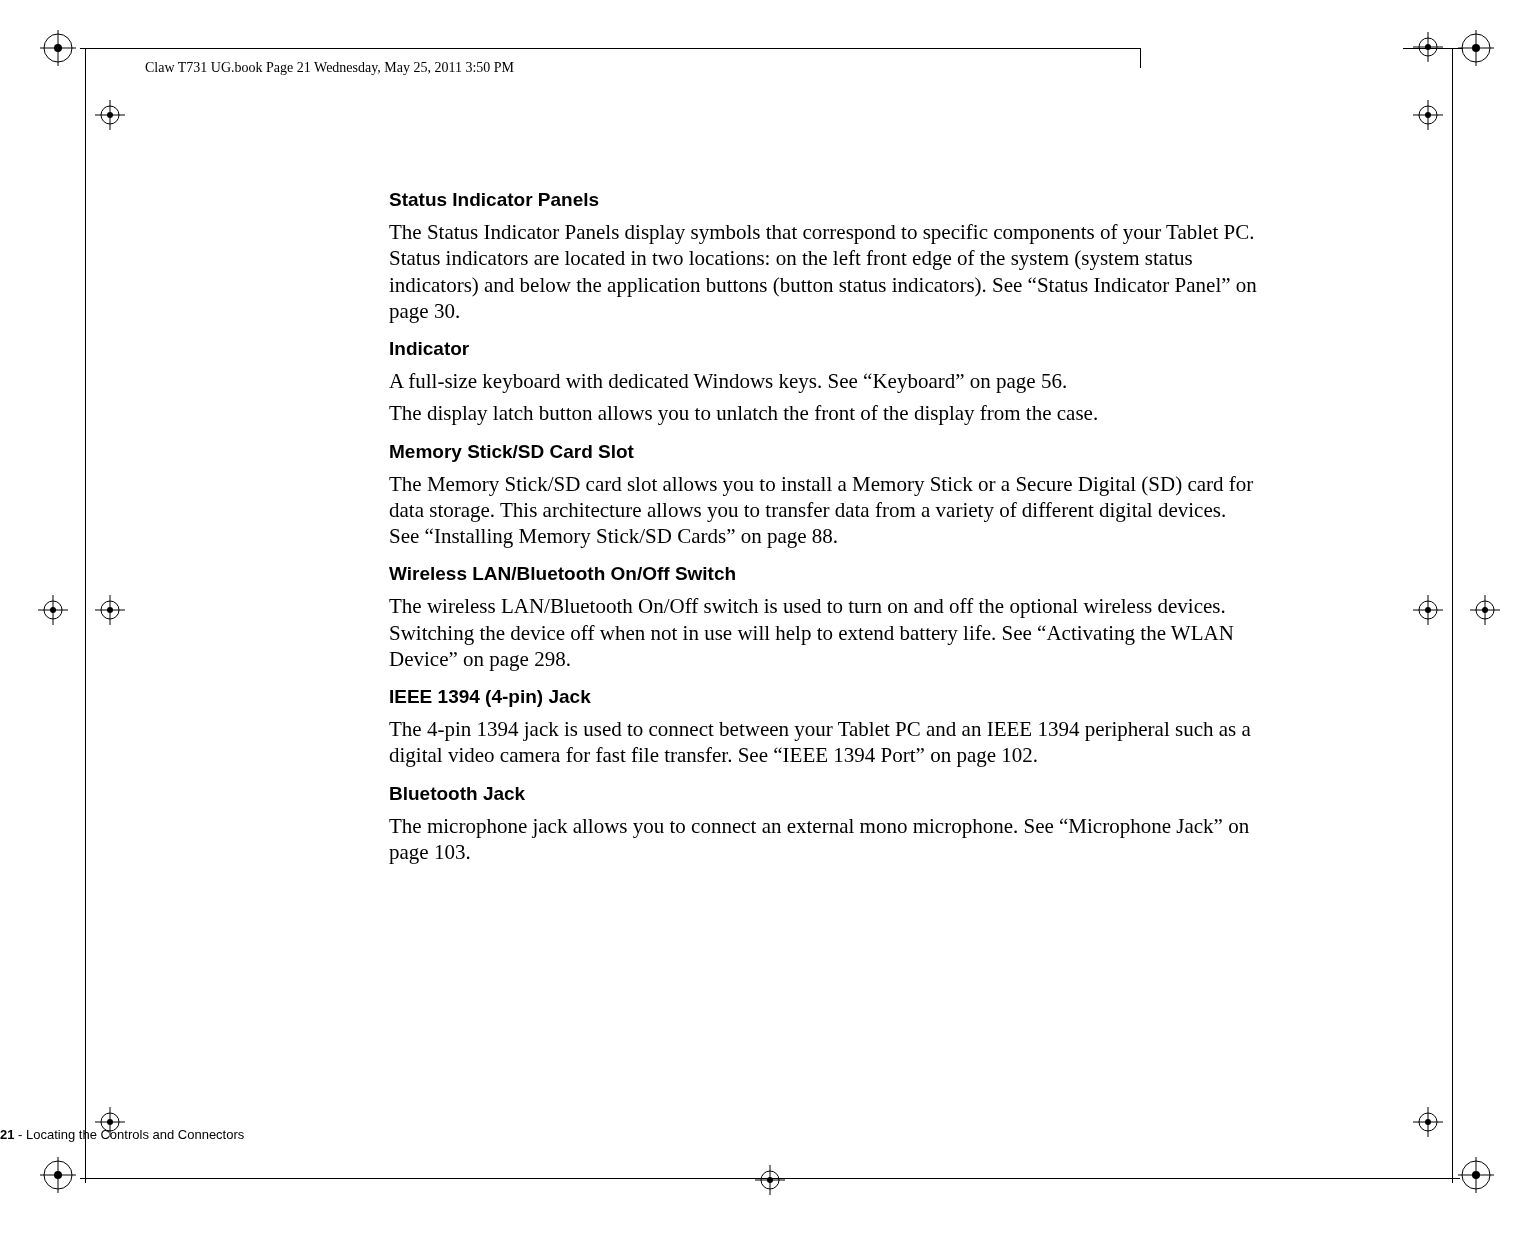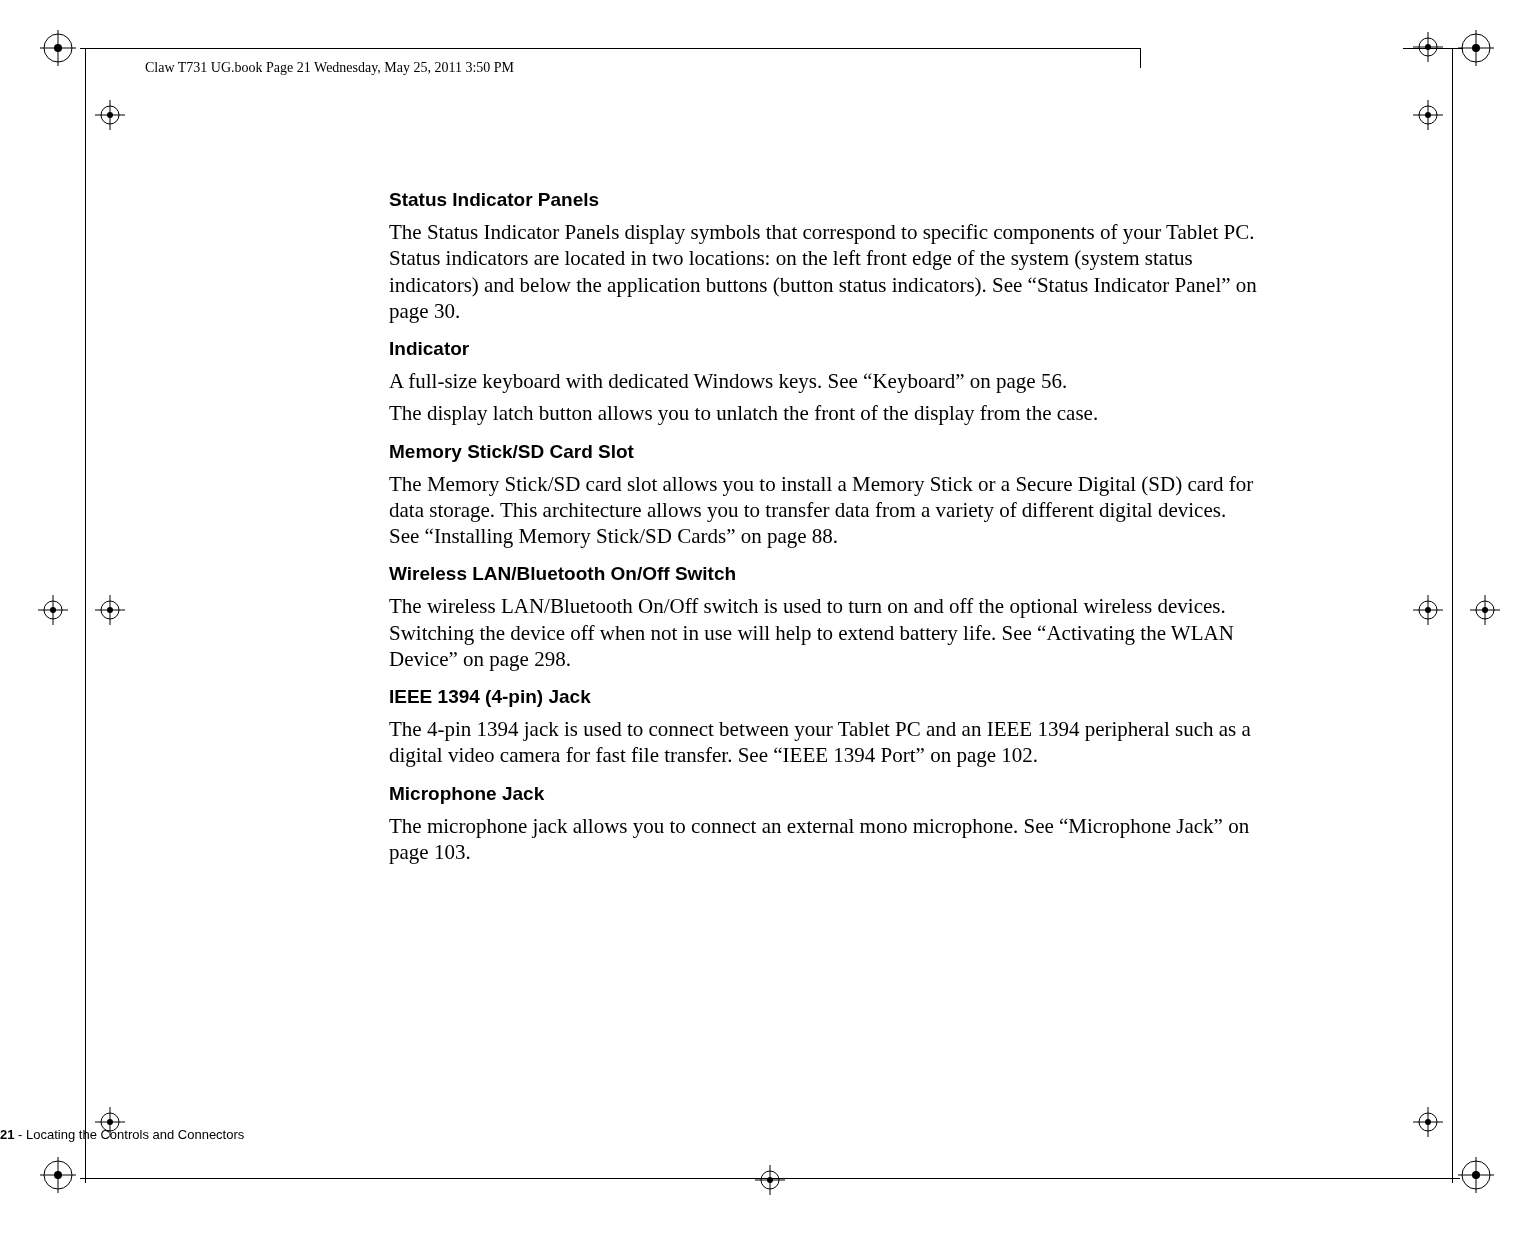--- a/index.html
+++ b/index.html
@@ -223,21 +223,21 @@
     </div>
     <div>
       <div class="section-heading">Wireless LAN/Bluetooth On/Off Switch</div>
       <p class="section-body">The wireless LAN/Bluetooth On/Off switch is used to turn on and off the optional wireless devices. Switching the device off when not in use will help to extend battery life. See “Activating the WLAN Device” on page 298.</p>
     </div>
     <div>
       <div class="section-heading">IEEE 1394 (4-pin) Jack</div>
       <p class="section-body">The 4-pin 1394 jack is used to connect between your Tablet PC and an IEEE 1394 peripheral such as a digital video camera for fast file transfer. See “IEEE 1394 Port” on page 102.</p>
     </div>
     <div>
-      <div class="section-heading">Microphone Jack</div>
+      <div class="section-heading">Bluetooth Jack</div>
       <p class="section-body">The microphone jack allows you to connect an external mono microphone. See “Microphone Jack” on page 103.</p>
     </div>
   </div>
 
   <div class="footer">
     <span class="pg">21</span><span> - </span><span>Locating the Controls and Connectors</span>
   </div>
 
 </div>
 

